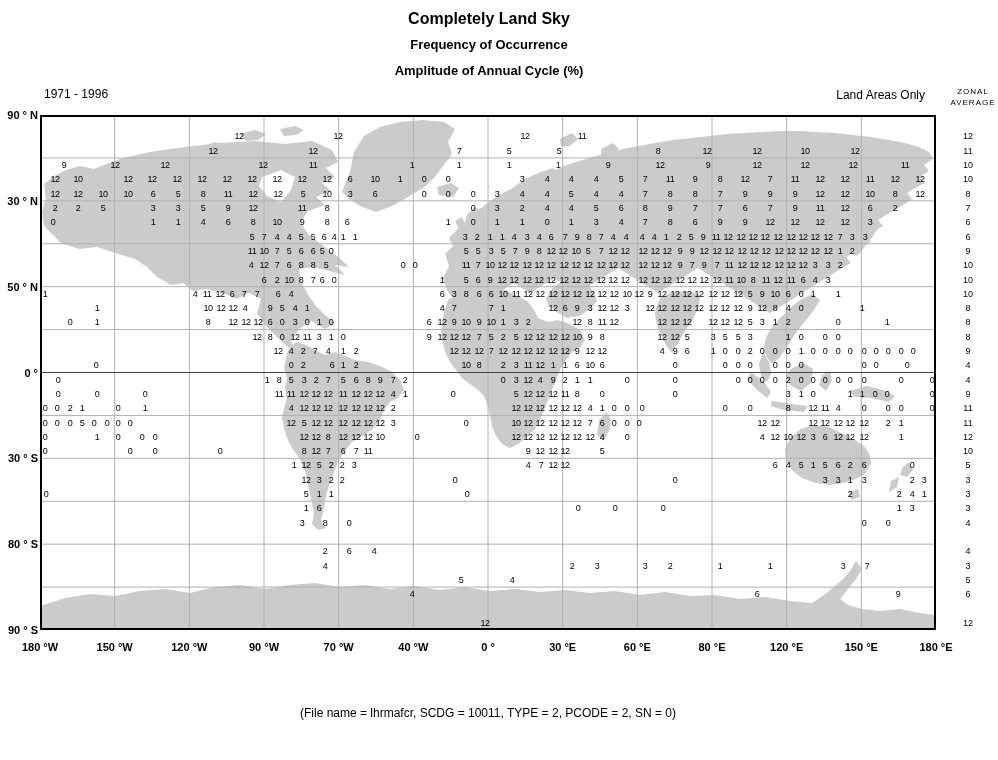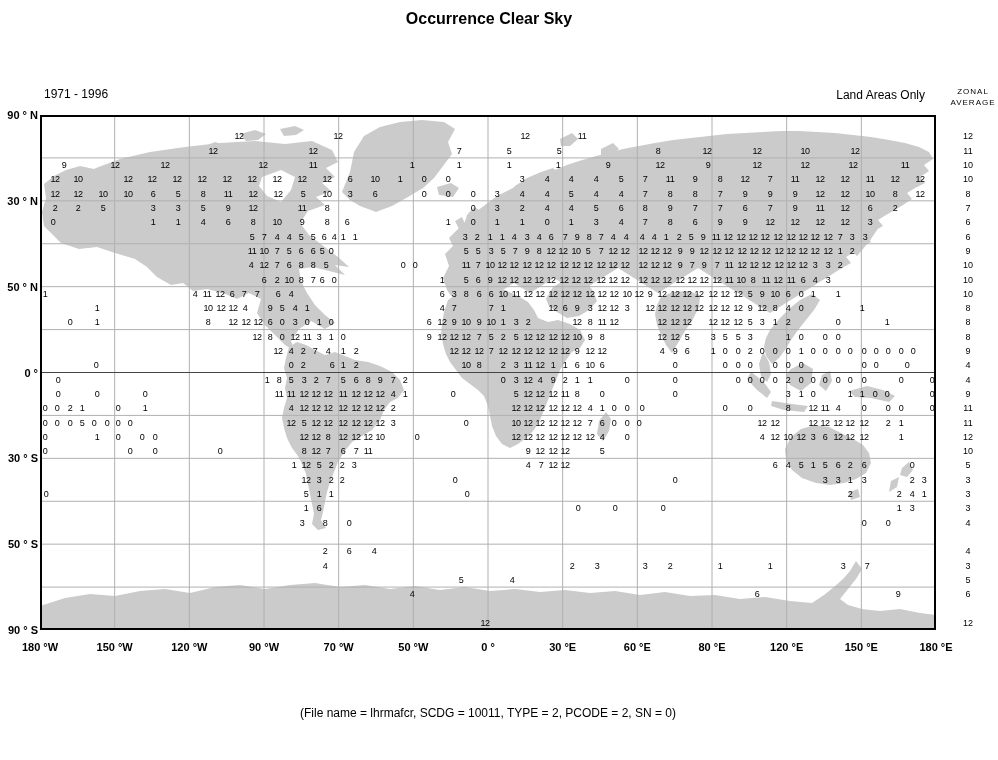--- a/index.html
+++ b/index.html
@@ -25,21 +25,23 @@
         font-size:11px;font-weight:bold;white-space:nowrap;}
   .xlab{position:absolute;top:641px;transform:translateX(-50%);
         font-size:11px;font-weight:bold;white-space:nowrap;}
   .gavg{position:absolute;left:0;top:670px;width:940px;text-align:center;font-size:12px;}
   .finfo{position:absolute;left:0;top:706px;width:976px;text-align:center;font-size:12px;}
 </style>
 </head>
 <body>
 
 <div id="page">
-  <div class="t-main">Occurrence Clear Sky</div>
+  <div class="t-main">Completely Land Sky</div>
+  <div class="t-sub1">Frequency of Occurrence</div>
+  <div class="t-sub2">Amplitude of Annual Cycle (%)</div>
   <div class="period">1971 - 1996</div>
   <div class="landonly">Land Areas Only</div>
   <div class="zonal-h">ZONAL
 AVERAGE</div>
 
   <div id="plot">
     <svg width="896" height="515" viewBox="40 115 896 515" preserveAspectRatio="none">
       <g id="land">
         <path d="M96,168 L120,159 150,152 185,147 220,143 255,141 285,144 312,141 332,150 338,162 326,168 335,177 322,183 331,191 316,197 325,205 308,211 300,223 309,235 322,245 338,257 349,267 335,265 345,275 329,271 313,267 299,269 301,281 307,293 315,305 325,315 335,323 325,329 311,321 299,329 291,341 295,351 285,345 275,335 265,325 257,313 261,299 249,293 237,299 223,293 207,289 193,291 183,283 171,285 157,277 147,267 135,259 115,253 97,247 79,249 61,243 51,233 44,226 42,212 46,198 44,184 54,176 66,170 80,166 94,169 Z" fill="#cbcbcb"></path>
         <path d="M342,192 L350,172 354,152 364,136 380,127 400,122 422,120 444,122 455,129 448,142 452,154 443,166 434,178 423,188 408,197 392,206 376,212 360,206 350,200 Z" fill="#cbcbcb"></path>
@@ -890,30 +892,30 @@
         <span class="cell" style="left: 445px; top: 508px;">12</span>
       </div>
   </div>
 
   <div id="ylabels">
       <div class="ylab" style="left: 0px; top: 115px;">90 ° N</div>
       <div class="ylab" style="left: 0px; top: 200.833px;">30 ° N</div>
       <div class="ylab" style="left: 0px; top: 286.667px;">50 ° N</div>
       <div class="ylab" style="left: 0px; top: 372.5px;">0 °</div>
       <div class="ylab" style="left: 0px; top: 458.333px;">30 ° S</div>
-      <div class="ylab" style="left: 0px; top: 544.167px;">50 ° S</div>
+      <div class="ylab" style="left: 0px; top: 544.167px;">80 ° S</div>
       <div class="ylab" style="left: 0px; top: 630px;">90 ° S</div>
     </div>
   <div id="xlabels">
       <div class="xlab" style="left: 40px;">180 °W</div>
       <div class="xlab" style="left: 114.667px;">150 °W</div>
       <div class="xlab" style="left: 189.333px;">120 °W</div>
       <div class="xlab" style="left: 264px;">90 °W</div>
       <div class="xlab" style="left: 338.667px;">70 °W</div>
-      <div class="xlab" style="left: 413.333px;">50 °W</div>
+      <div class="xlab" style="left: 413.333px;">40 °W</div>
       <div class="xlab" style="left: 488px;">0 °</div>
       <div class="xlab" style="left: 562.667px;">30 °E</div>
       <div class="xlab" style="left: 637.333px;">60 °E</div>
       <div class="xlab" style="left: 712px;">80 °E</div>
       <div class="xlab" style="left: 786.667px;">120 °E</div>
       <div class="xlab" style="left: 861.333px;">150 °E</div>
       <div class="xlab" style="left: 936px;">180 °E</div>
     </div>
   <div id="zonalcol">
       <span class="zval" style="left: 968px; top: 136px;">12</span>

